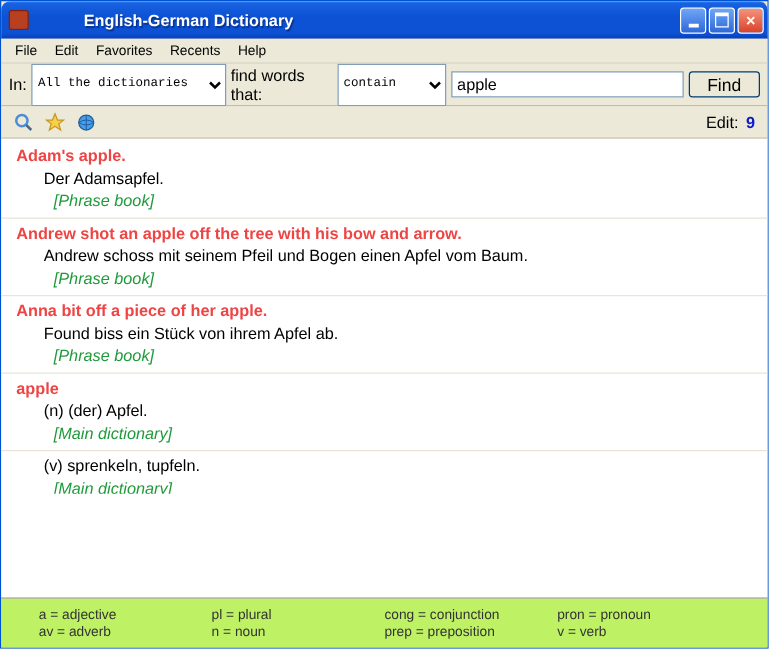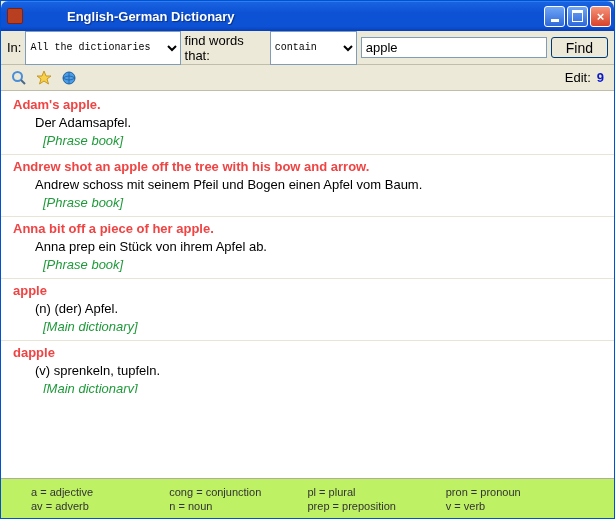--- a/index.html
+++ b/index.html
@@ -49,20 +49,27 @@
   <div class="titlebar">
     <div class="titlebar-icon"></div>
     <div class="titlebar-text">English-German Dictionary</div>
     <div class="tb-btns">
       <div class="tb-btn tb-min"></div>
       <div class="tb-btn tb-max"></div>
       <div class="tb-btn tb-close">×</div>
     </div>
   </div>
 
+  <div class="menubar">
+    <div class="menu-item">File</div>
+    <div class="menu-item">Edit</div>
+    <div class="menu-item">Favorites</div>
+    <div class="menu-item">Recents</div>
+    <div class="menu-item">Help</div>
+  </div>
 
   <div class="searchbar">
     <label>In:</label>
     <select class="sel-dict">
       <option>All the dictionaries</option>
     </select>
     <label>find words that:</label>
     <select class="sel-mode">
       <option>contain</option>
     </select>
@@ -99,39 +106,38 @@
         <div class="trans">Der Adamsapfel.</div>
         <div class="src">[Phrase book]</div>
       </div>
       <div class="entry">
         <div class="term">Andrew shot an apple off the tree with his bow and arrow.</div>
         <div class="trans">Andrew schoss mit seinem Pfeil und Bogen einen Apfel vom Baum.</div>
         <div class="src">[Phrase book]</div>
       </div>
       <div class="entry">
         <div class="term">Anna bit off a piece of her apple.</div>
-        <div class="trans">Anna prep ein Stück von ihrem Apfel ab.</div>
+        <div class="trans">Found biss ein Stück von ihrem Apfel ab.</div>
         <div class="src">[Phrase book]</div>
       </div>
       <div class="entry">
         <div class="term">apple</div>
         <div class="trans">(n) (der) Apfel.</div>
         <div class="src">[Main dictionary]</div>
       </div>
       <div class="entry cut">
-        <div class="term">dapple</div>
         <div class="trans">(v) sprenkeln, tupfeln.</div>
         <div class="src">[Main dictionary]</div>
       </div>
     </div>
   </div>
 
   <div class="legend">
     <span>a = adjective</span>
+    <span>pl = plural</span>
     <span>cong = conjunction</span>
-    <span>pl = plural</span>
     <span>pron = pronoun</span>
     <span>av = adverb</span>
     <span>n = noun</span>
     <span>prep = preposition</span>
     <span>v = verb</span>
   </div>
 </div>
 
 </body></html>

